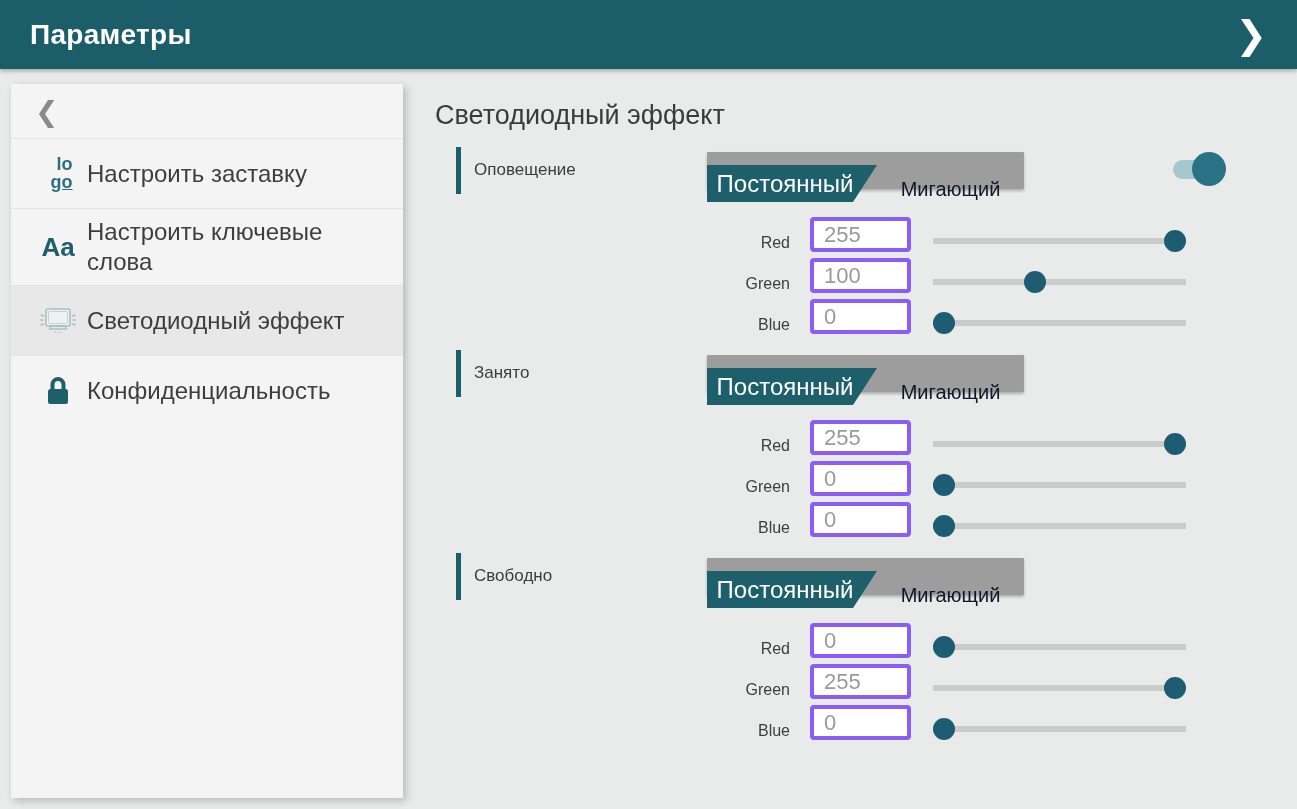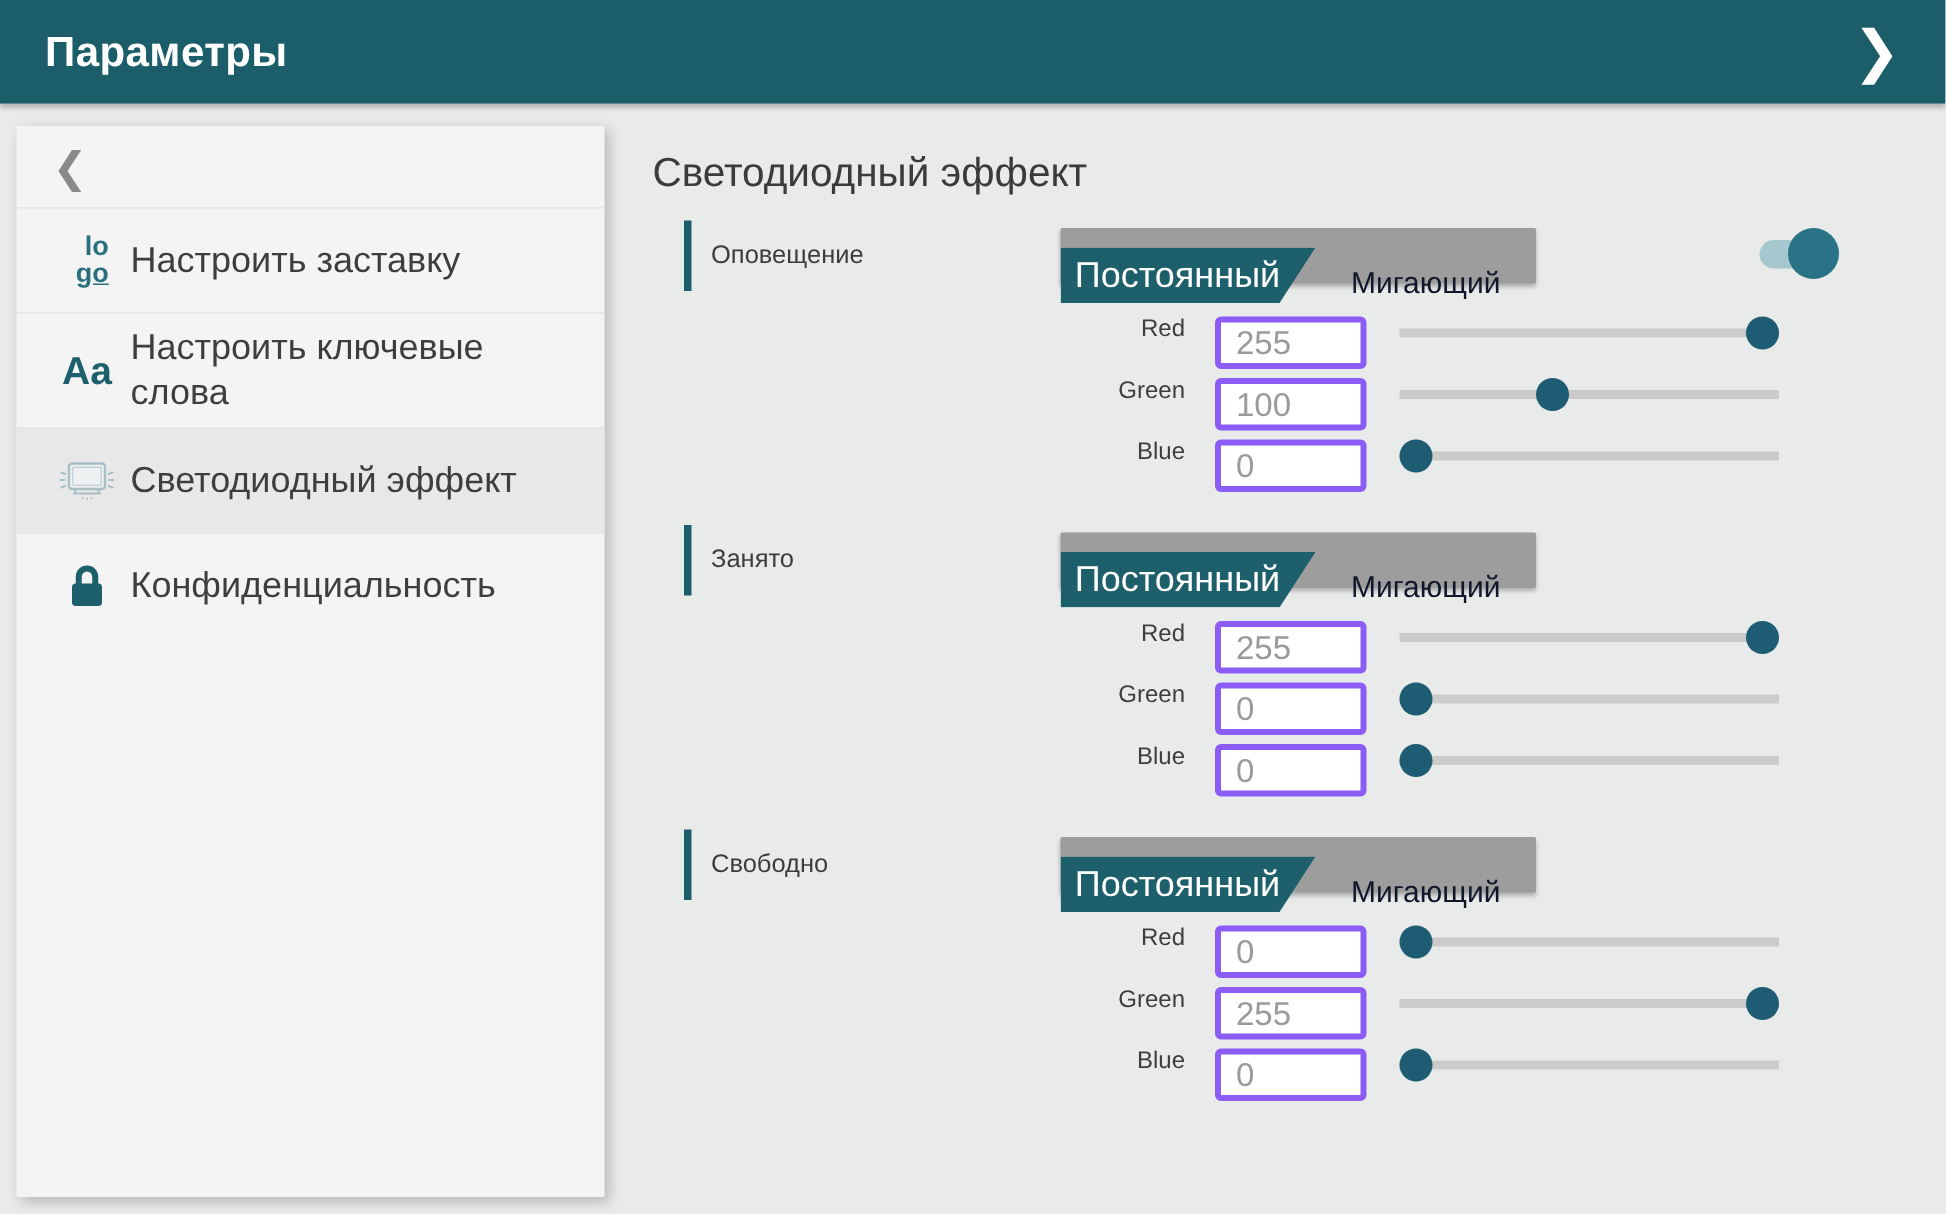--- a/index.html
+++ b/index.html
@@ -88,21 +88,21 @@
   .switch-track {
     position:absolute; left:0; top:9px; width:44px; height:19px;
     border-radius:10px; background:#a7c7cf;
   }
   .switch-thumb {
     position:absolute; right:0; top:1px; width:34px; height:34px;
     border-radius:50%; background:#2a7386;
   }
 
   .channels { margin-top:17px; }
-  .ch-row { display:flex; align-items:flex-start; height:41px; }
+  .ch-row { display:flex; align-items:flex-end; height:41px; }
   .ch-label { width:355px; text-align:right; font-size:16px; color:#3e3e3e; }
   .ch-input {
     margin-left:20px; width:101px; height:35px;
     border:4px solid #8b5cf6; border-radius:4px; background:#fff;
     font-family:"Liberation Sans","DejaVu Sans",sans-serif;
     font-size:22px; color:#9a9a9a; padding:0 6px 0 10px; outline:none;
   }
   .slider {
     position:relative; margin-left:22px; width:253px; height:22px;
     display:flex; align-items:center; cursor:pointer;

